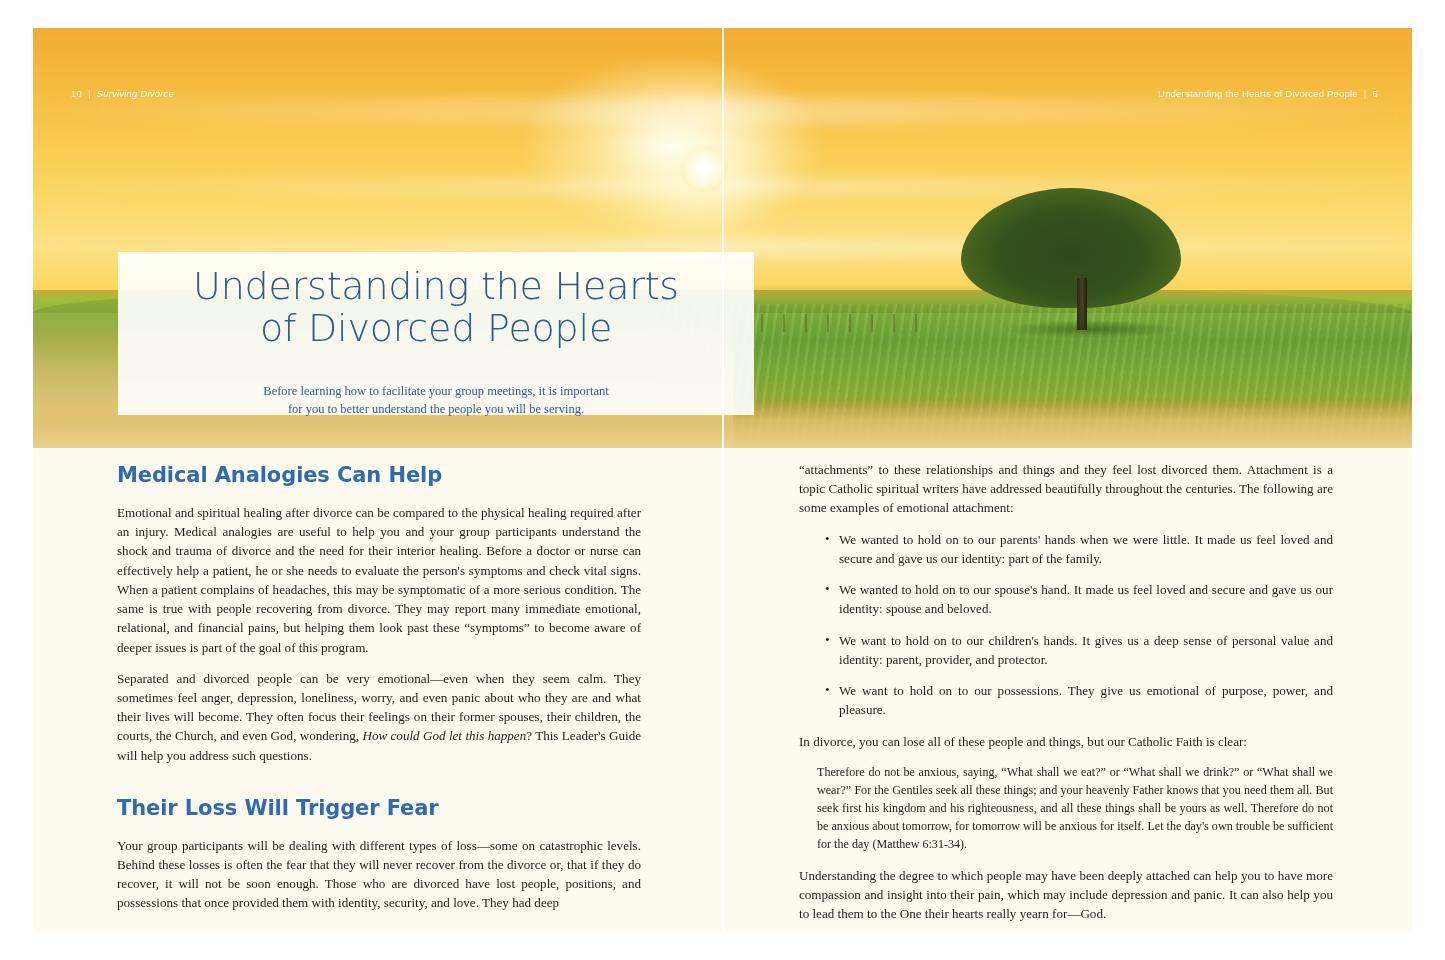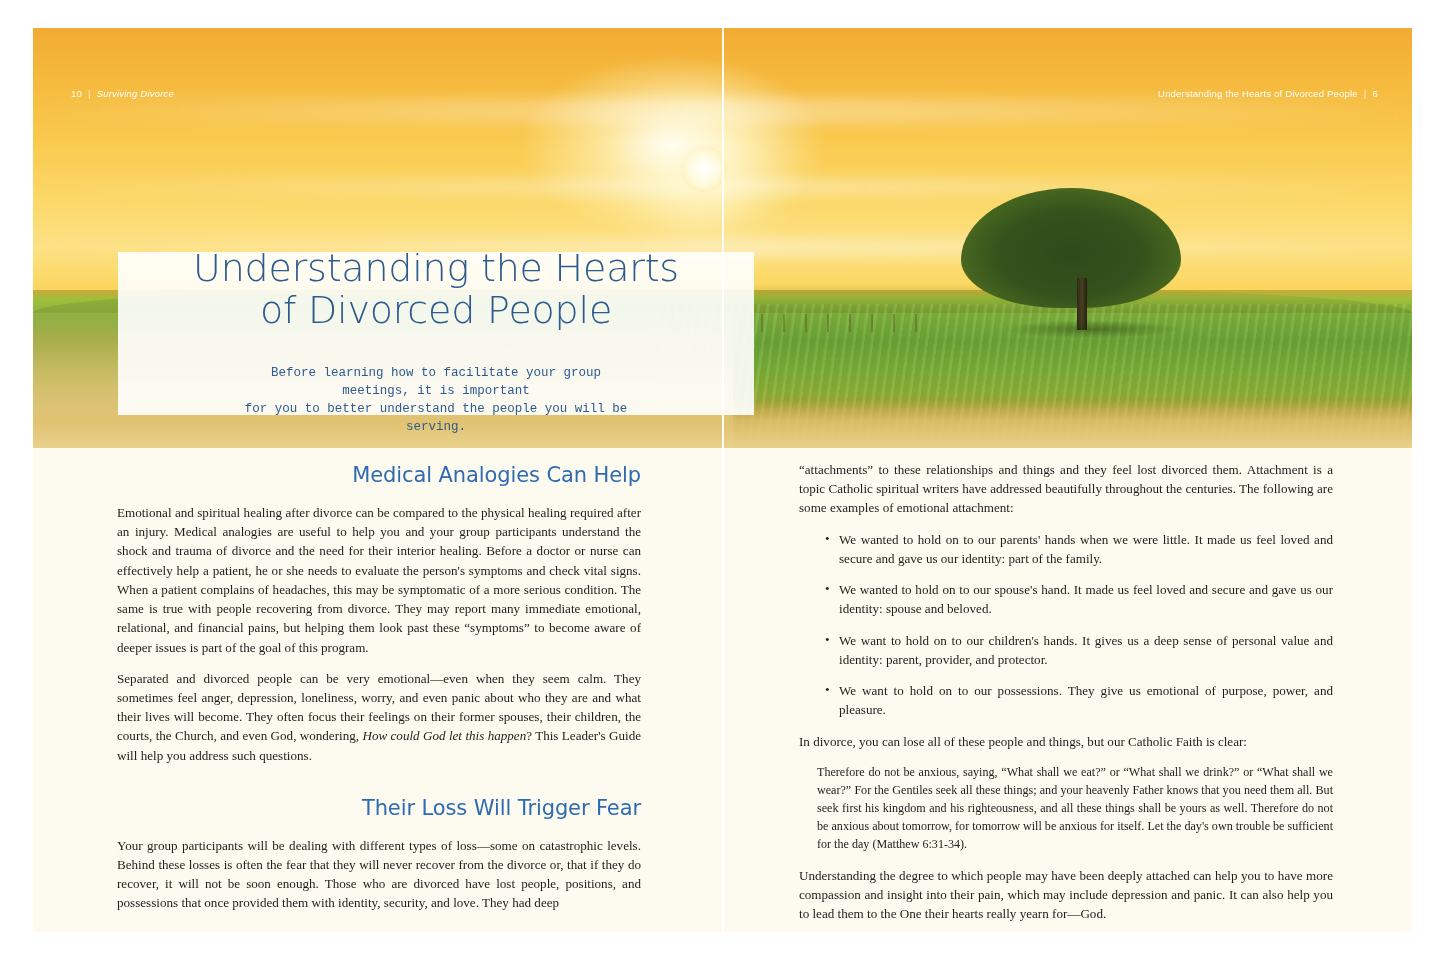--- a/index.html
+++ b/index.html
@@ -183,21 +183,21 @@
     font-family: "DejaVu Sans", sans-serif;
     font-weight: 300;
     font-size: 38px;
     line-height: 1.12;
     color: #2e5b8e;
     text-align: center;
     letter-spacing: -0.2px;
   }
   .title-sub {
     margin-top: 32px;
-    font-family: Liberation Mono, monospace;
+    font-family: Liberation Serif, serif;
     font-size: 12.5px;
     line-height: 1.45;
     color: #2e5b8e;
     text-align: center;
     width: 400px;
   }
   
   .runhead {
     position: absolute;
     top: 60px;
@@ -221,24 +221,24 @@
     top: 432px;
     font-size: 13.1px;
     line-height: 1.47;
     color: #1d1d1b;
     text-align: justify;
   }
   .col-left { left: 84px; width: 524px; }
   .col-right { left: 766px; width: 534px; }
   h2.section {
     font-family: "DejaVu Sans", sans-serif;
-    font-weight: 400;
+    font-weight: 700;
     font-size: 21px;
     color: #2e6bb0;
-    text-align: right;
+    text-align: left;
     margin: 0 0 12px 0;
     letter-spacing: -0.1px;
   }
   h2.section.second { margin-top: 28px; }
   p.body { margin: 0 0 12px 0; }
   p.body:last-child { margin-bottom: 0; }
   ul.attach {
     margin: 0 0 12px 0;
     padding-left: 26px;
     list-style: none;

